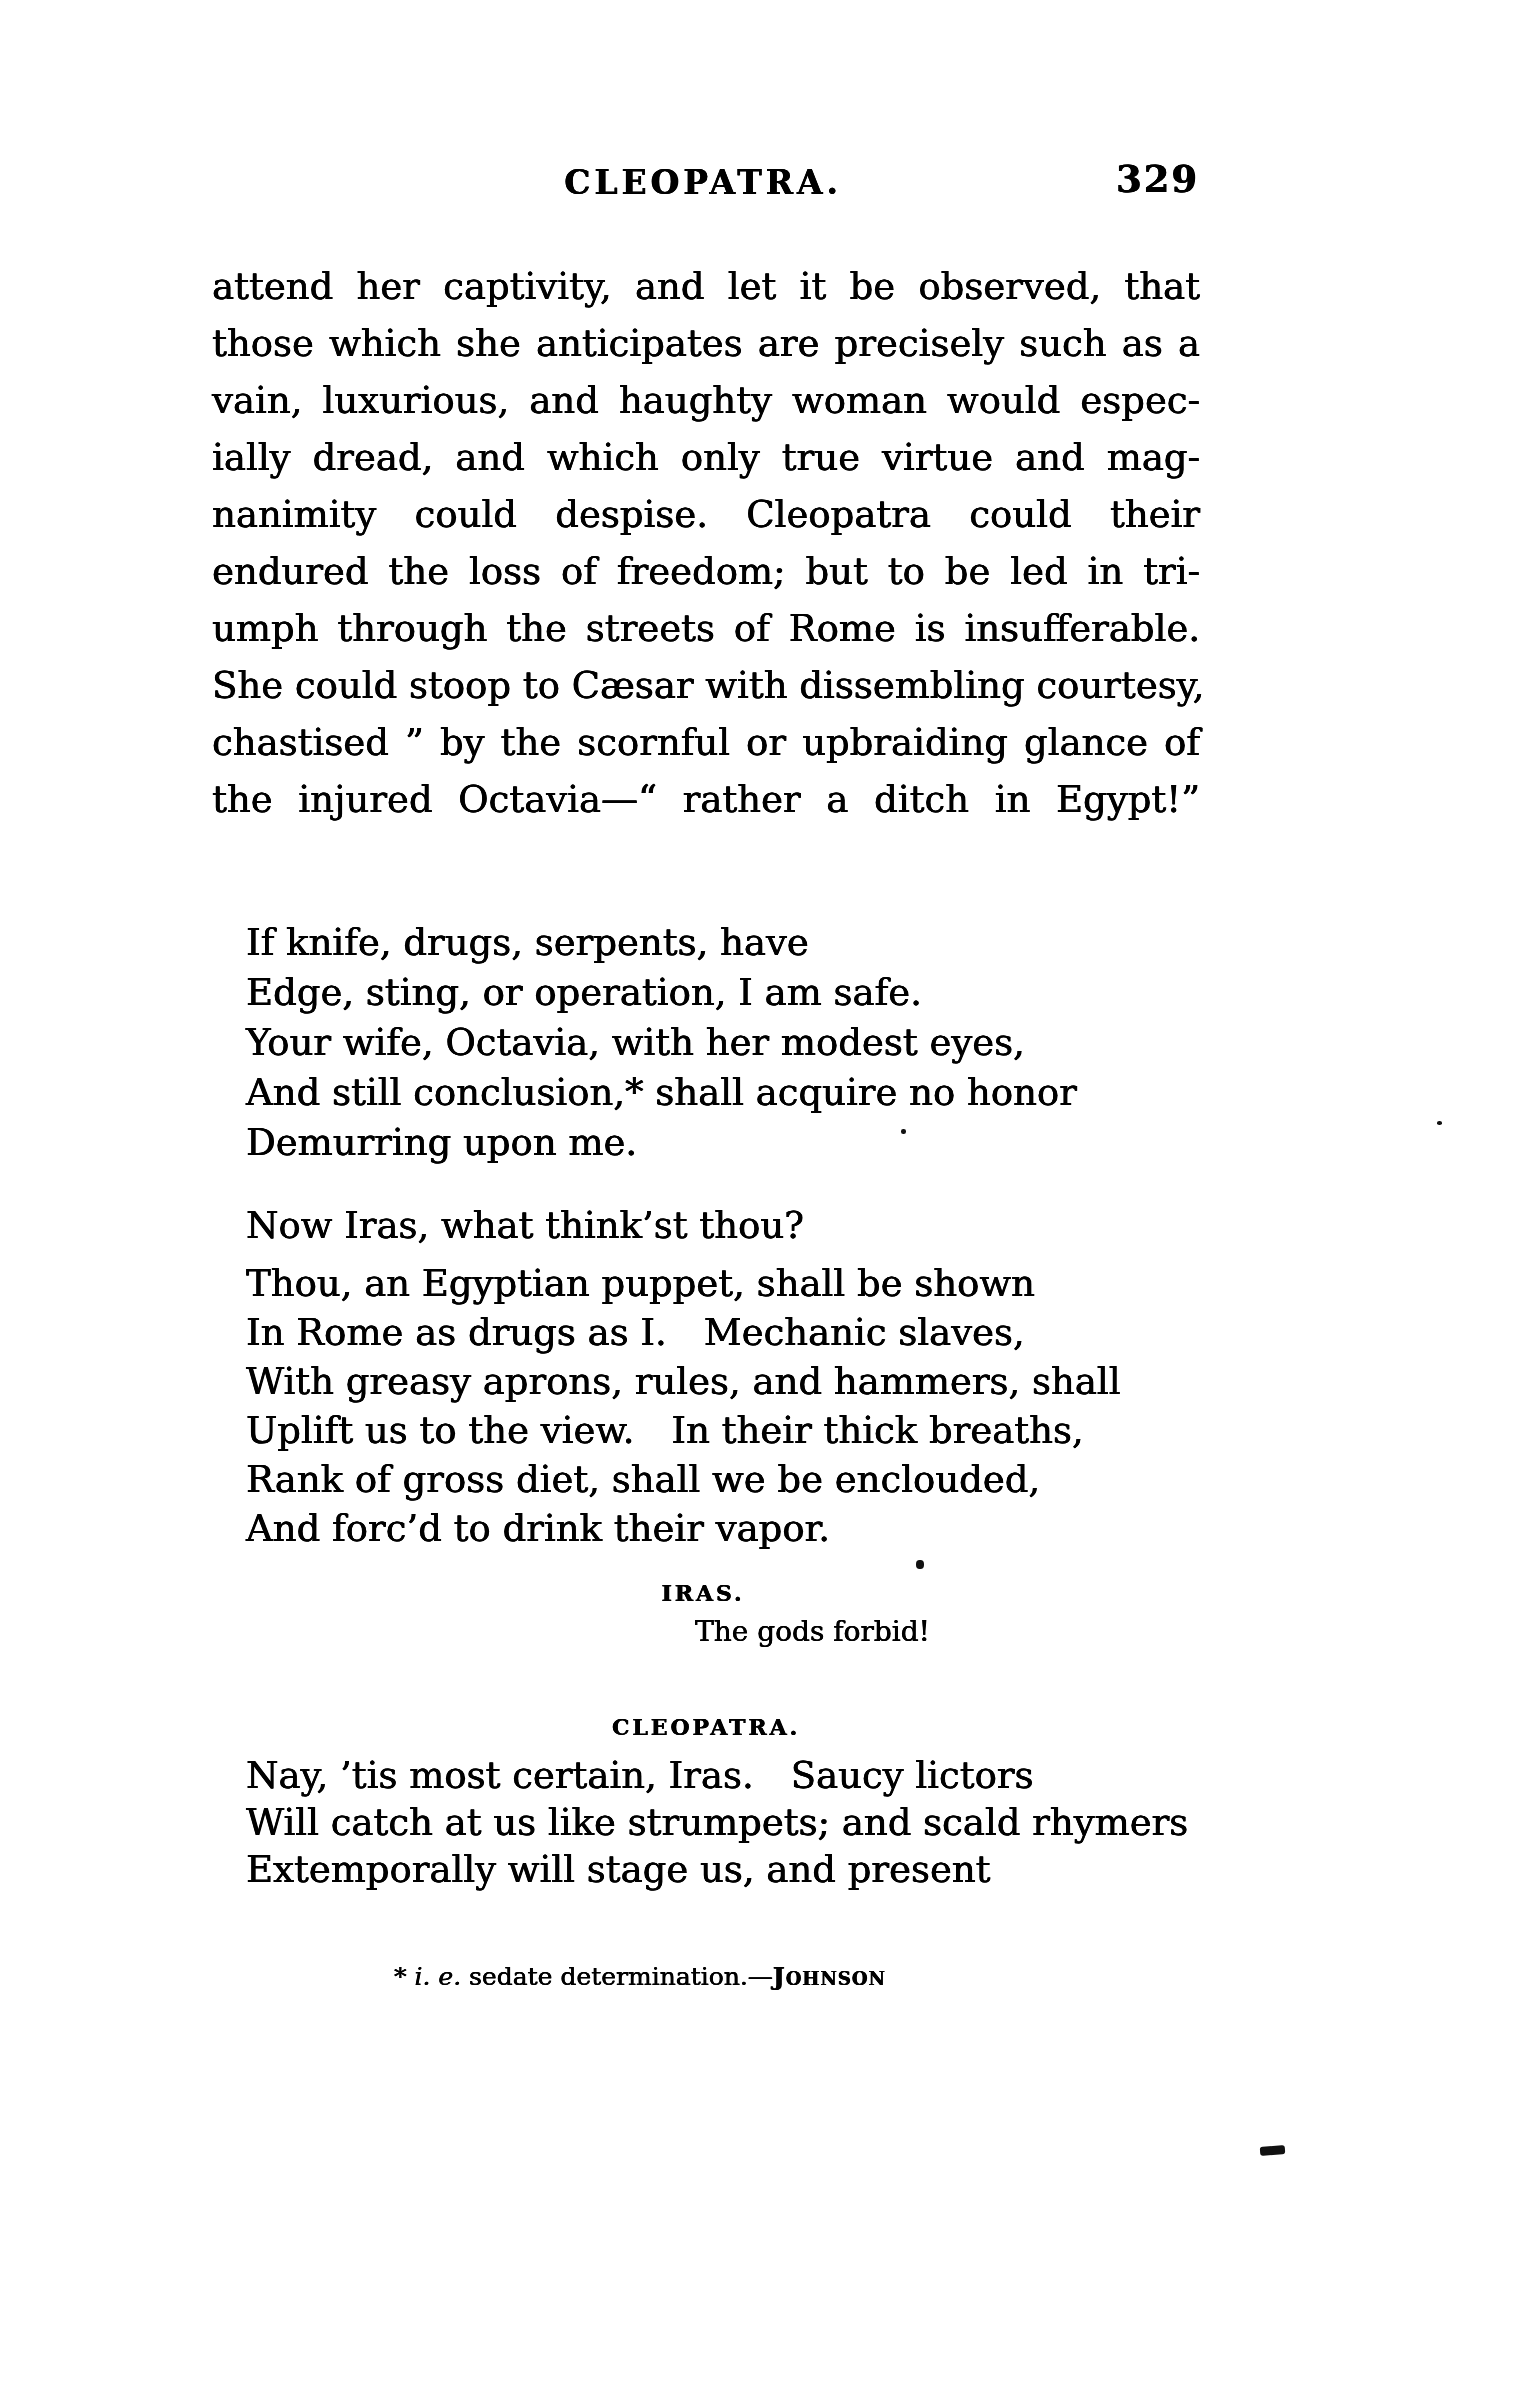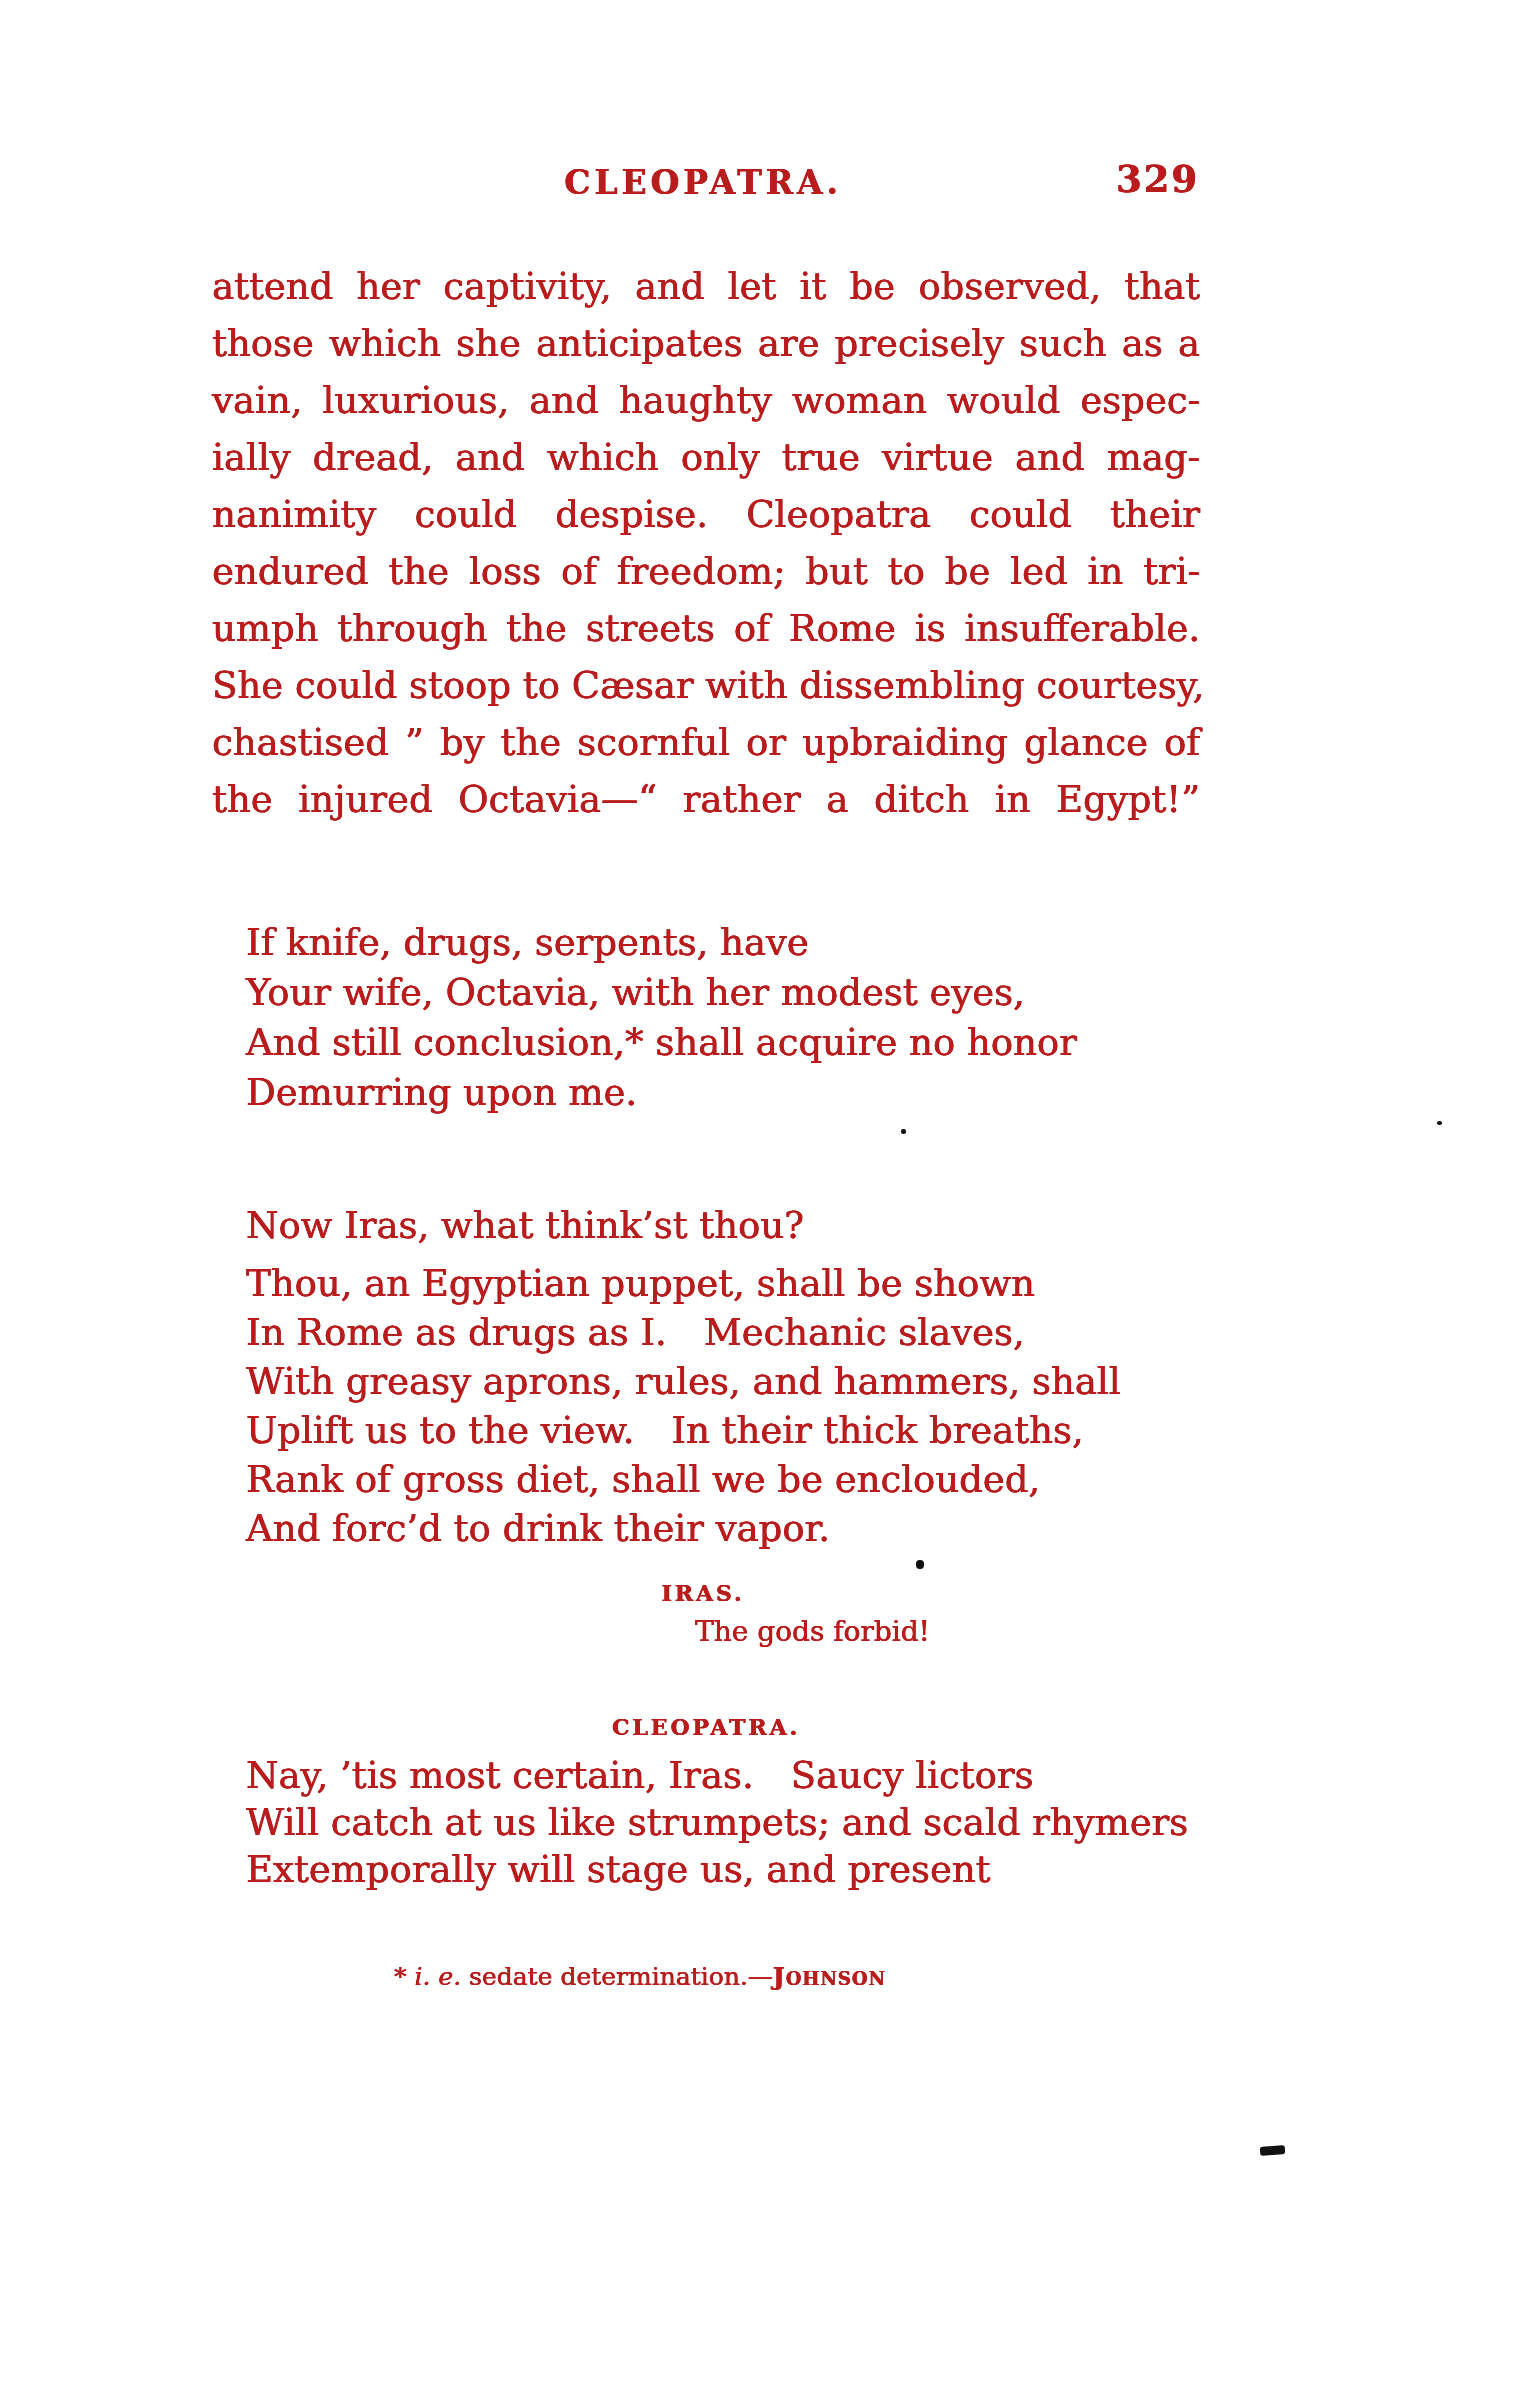--- a/index.html
+++ b/index.html
@@ -1,21 +1,21 @@
 <!DOCTYPE html>
 <html><head>
 <meta charset="utf-8">
 <style>
   html,body{margin:0;padding:0;background:#ffffff;}
   .page{
     position:relative;
     width:1537px;
     height:2382px;
     background:#ffffff;
-    color:#b91c1c;
+    color:#000000;
     font-family:"DejaVu Serif","Liberation Serif",serif;
     overflow:hidden;
   }
   .inky{ text-shadow:0.4px 0 currentColor, -0.2px 0 currentColor; }
 
   .running-title{
     position:absolute; top:163px; left:703px; transform:translateX(-50%);
     font-size:33px; font-weight:bold; letter-spacing:3.9px; white-space:nowrap;
   }
   .page-number{
@@ -83,20 +83,21 @@
     <div class="pline">nanimity could despise.  Cleopatra could their</div>
     <div class="pline">endured the loss of freedom; but to be led in tri-</div>
     <div class="pline">umph through the streets of Rome is insufferable.</div>
     <div class="pline">She could stoop to Cæsar with dissembling courtesy,</div>
     <div class="pline">chastised ” by the scornful or upbraiding glance of</div>
     <div class="pline">the injured Octavia—“ rather a ditch in Egypt!”</div>
   </div>
 
   <div class="verse stanza1 inky">
     <div class="vline">If knife, drugs, serpents, have</div>
+    <div class="vline">Edge, sting, or operation, I am safe.</div>
     <div class="vline">Your wife, Octavia, with her modest eyes,</div>
     <div class="vline">And still conclusion,* shall acquire no honor</div>
     <div class="vline">Demurring upon me.</div>
   </div>
 
   <div class="cue-line inky">Now Iras, what think’st thou?</div>
 
   <div class="verse stanza2 inky">
     <div class="vline">Thou, an Egyptian puppet, shall be shown</div>
     <div class="vline">In Rome as drugs as I.  Mechanic slaves,</div>

